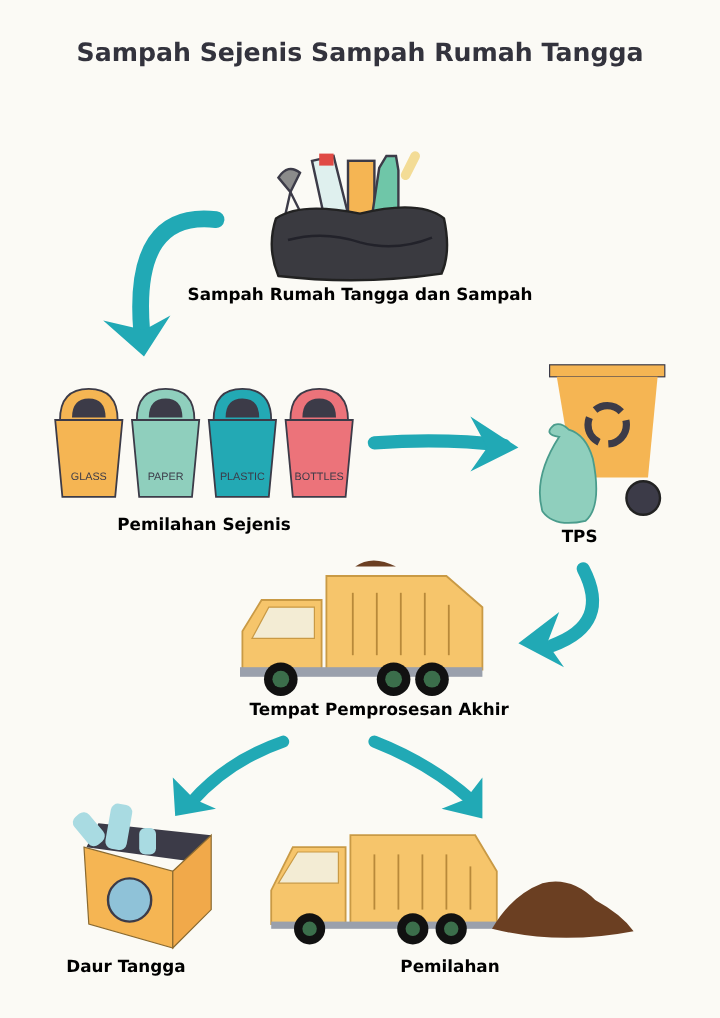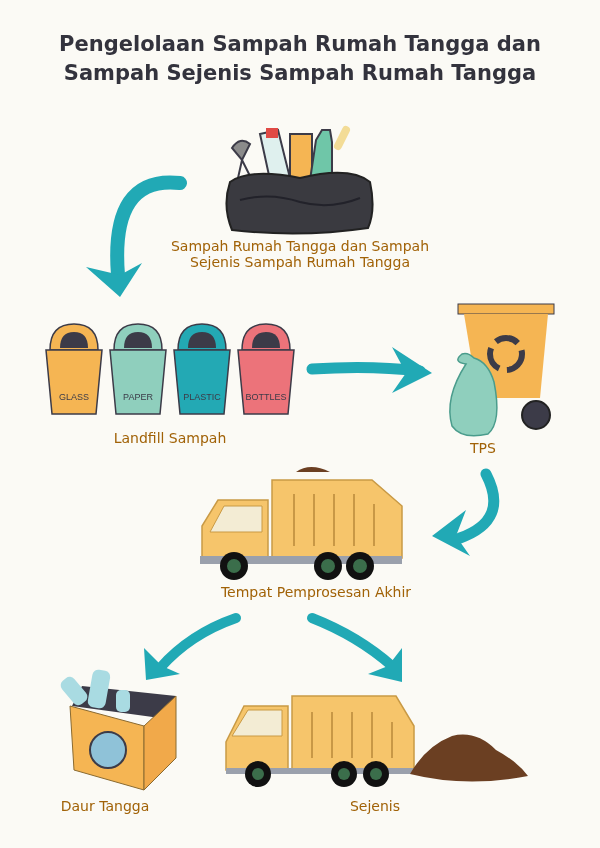--- a/index.html
+++ b/index.html
@@ -1,43 +1,41 @@
 <!DOCTYPE html>
 <html><head>
 <meta charset="utf-8">
 <style>
   html,body{margin:0;padding:0;}
   body{width:600px;height:848px;background:#fbfaf5;position:relative;overflow:hidden;font-family:"DejaVu Sans","Liberation Sans",sans-serif;}
   .abs{position:absolute;}
   .title{left:0;width:600px;top:30px;text-align:center;font-weight:bold;font-size:21px;line-height:29px;color:#33333d;}
-  .label{font-size:14px;color:#a16207;text-align:center;}
+  .label{font-size:14px;color:#000000;text-align:center;font-weight:bold;}
   svg{position:absolute;overflow:visible;}
 </style>
 </head>
 <body>
 
 <div class="abs title">
-  <div>Pengelolaan Sampah Rumah Tangga dan</div>
   <div>Sampah Sejenis Sampah Rumah Tangga</div>
 </div>
 
 <svg style="left:220px;top:120px" width="160" height="120" viewBox="0 0 160 120">
   <polygon points="40,14 58,10 70,58 50,60" fill="#dff0ee" stroke="#3c3b48" stroke-width="2"></polygon>
   <rect x="46" y="8" width="12" height="10" fill="#e04a45"></rect>
   <rect x="70" y="14" width="22" height="46" fill="#f5b553" stroke="#3c3b48" stroke-width="2"></rect>
   <path d="M90 60 L96 20 L102 10 L110 10 L112 22 L112 60 Z" fill="#6fc6a8" stroke="#3c3b48" stroke-width="2"></path>
   <path d="M118 26 L126 10" stroke="#f3dc96" stroke-width="8" stroke-linecap="round"></path>
   <path d="M12 28 Q20 16 30 24 L22 40 Z" fill="#8b8b8b" stroke="#3c3b48" stroke-width="2"></path>
   <path d="M22 40 L18 58 M22 40 L30 56" stroke="#3c3b48" stroke-width="2"></path>
   <path d="M10 62 Q30 48 80 58 Q130 46 150 62 Q156 90 148 108 Q80 118 12 110 Q2 86 10 62 Z" fill="#3a3a40" stroke="#222" stroke-width="2"></path>
   <path d="M20 80 Q50 72 80 82 Q110 90 140 78" stroke="#22222a" stroke-width="2" fill="none"></path>
 </svg>
 <div class="abs label" style="left:130px;top:238px;width:340px">
   <div>Sampah Rumah Tangga dan Sampah</div>
-  <div>Sejenis Sampah Rumah Tangga</div>
 </div>
 
 <svg style="left:80px;top:175px" width="110" height="130" viewBox="0 0 110 130">
   <path d="M100 8 Q30 0 38 100" stroke="#21a9b5" stroke-width="14" fill="none" stroke-linecap="round"></path>
   <polygon points="6,92 40,122 62,88 40,100" fill="#21a9b5"></polygon>
 </svg>
 
 <svg style="left:44px;top:322px" width="250" height="100" viewBox="0 0 250 100">
   <g>
     <path d="M6 28 Q6 2 30 2 Q54 2 54 28 Z" fill="#f5b553" stroke="#3c3b48" stroke-width="1.5"></path>
@@ -57,21 +55,21 @@
     <path d="M2 28 L58 28 L52 92 L8 92 Z" fill="#23a9b4" stroke="#3c3b48" stroke-width="1.5"></path>
     <text x="30" y="78" font-size="9" text-anchor="middle" fill="#3c3b48" font-family="Liberation Sans, sans-serif">PLASTIC</text>
   </g>
   <g transform="translate(192,0)">
     <path d="M6 28 Q6 2 30 2 Q54 2 54 28 Z" fill="#ec737a" stroke="#3c3b48" stroke-width="1.5"></path>
     <path d="M16 26 Q16 10 30 10 Q44 10 44 26 Z" fill="#3c3b48"></path>
     <path d="M2 28 L58 28 L52 92 L8 92 Z" fill="#ec737a" stroke="#3c3b48" stroke-width="1.5"></path>
     <text x="30" y="78" font-size="9" text-anchor="middle" fill="#3c3b48" font-family="Liberation Sans, sans-serif">BOTTLES</text>
   </g>
 </svg>
-<div class="abs label" style="left:60px;top:430px;width:220px">Landfill Sampah</div>
+<div class="abs label" style="left:60px;top:430px;width:220px">Pemilahan Sejenis</div>
 
 <svg style="left:310px;top:345px" width="125" height="50" viewBox="0 0 125 50">
   <path d="M2 24 Q60 20 110 26" stroke="#21a9b5" stroke-width="11" fill="none" stroke-linecap="round"></path>
   <polygon points="82,2 122,28 82,48 96,28" fill="#21a9b5"></polygon>
 </svg>
 
 <svg style="left:448px;top:302px" width="110" height="140" viewBox="0 0 110 140">
   <rect x="10" y="2" width="96" height="10" fill="#f5b553" stroke="#3c3b48" stroke-width="1"></rect>
   <path d="M16 12 L100 12 L92 96 L30 96 Z" fill="#f5b553"></path>
   <circle cx="58" cy="52" r="16" fill="none" stroke="#3c3b48" stroke-width="6" stroke-dasharray="24 8"></circle>
@@ -140,13 +138,13 @@
   <path d="M22 14 L56 14 L56 40 L6 40 Z" fill="#f3ecd4" stroke="#c99a45"></path>
   <rect x="0" y="72" width="188" height="6" fill="#9aa0ac"></rect>
   <circle cx="32" cy="78" r="13" fill="#111"></circle>
     <circle cx="32" cy="78" r="6" fill="#3b6e4b"></circle>
   <circle cx="118" cy="78" r="13" fill="#111"></circle>
     <circle cx="118" cy="78" r="6" fill="#3b6e4b"></circle>
   <circle cx="150" cy="78" r="13" fill="#111"></circle>
     <circle cx="150" cy="78" r="6" fill="#3b6e4b"></circle>
   <path d="M184 78 Q200 50 226 40 Q250 34 270 54 Q292 66 302 80 Q240 92 184 78 Z" fill="#6b3f22"></path>
 </svg>
-<div class="abs label" style="left:330px;top:798px;width:90px">Sejenis</div>
+<div class="abs label" style="left:330px;top:798px;width:90px">Pemilahan</div>
 
 </body></html>

